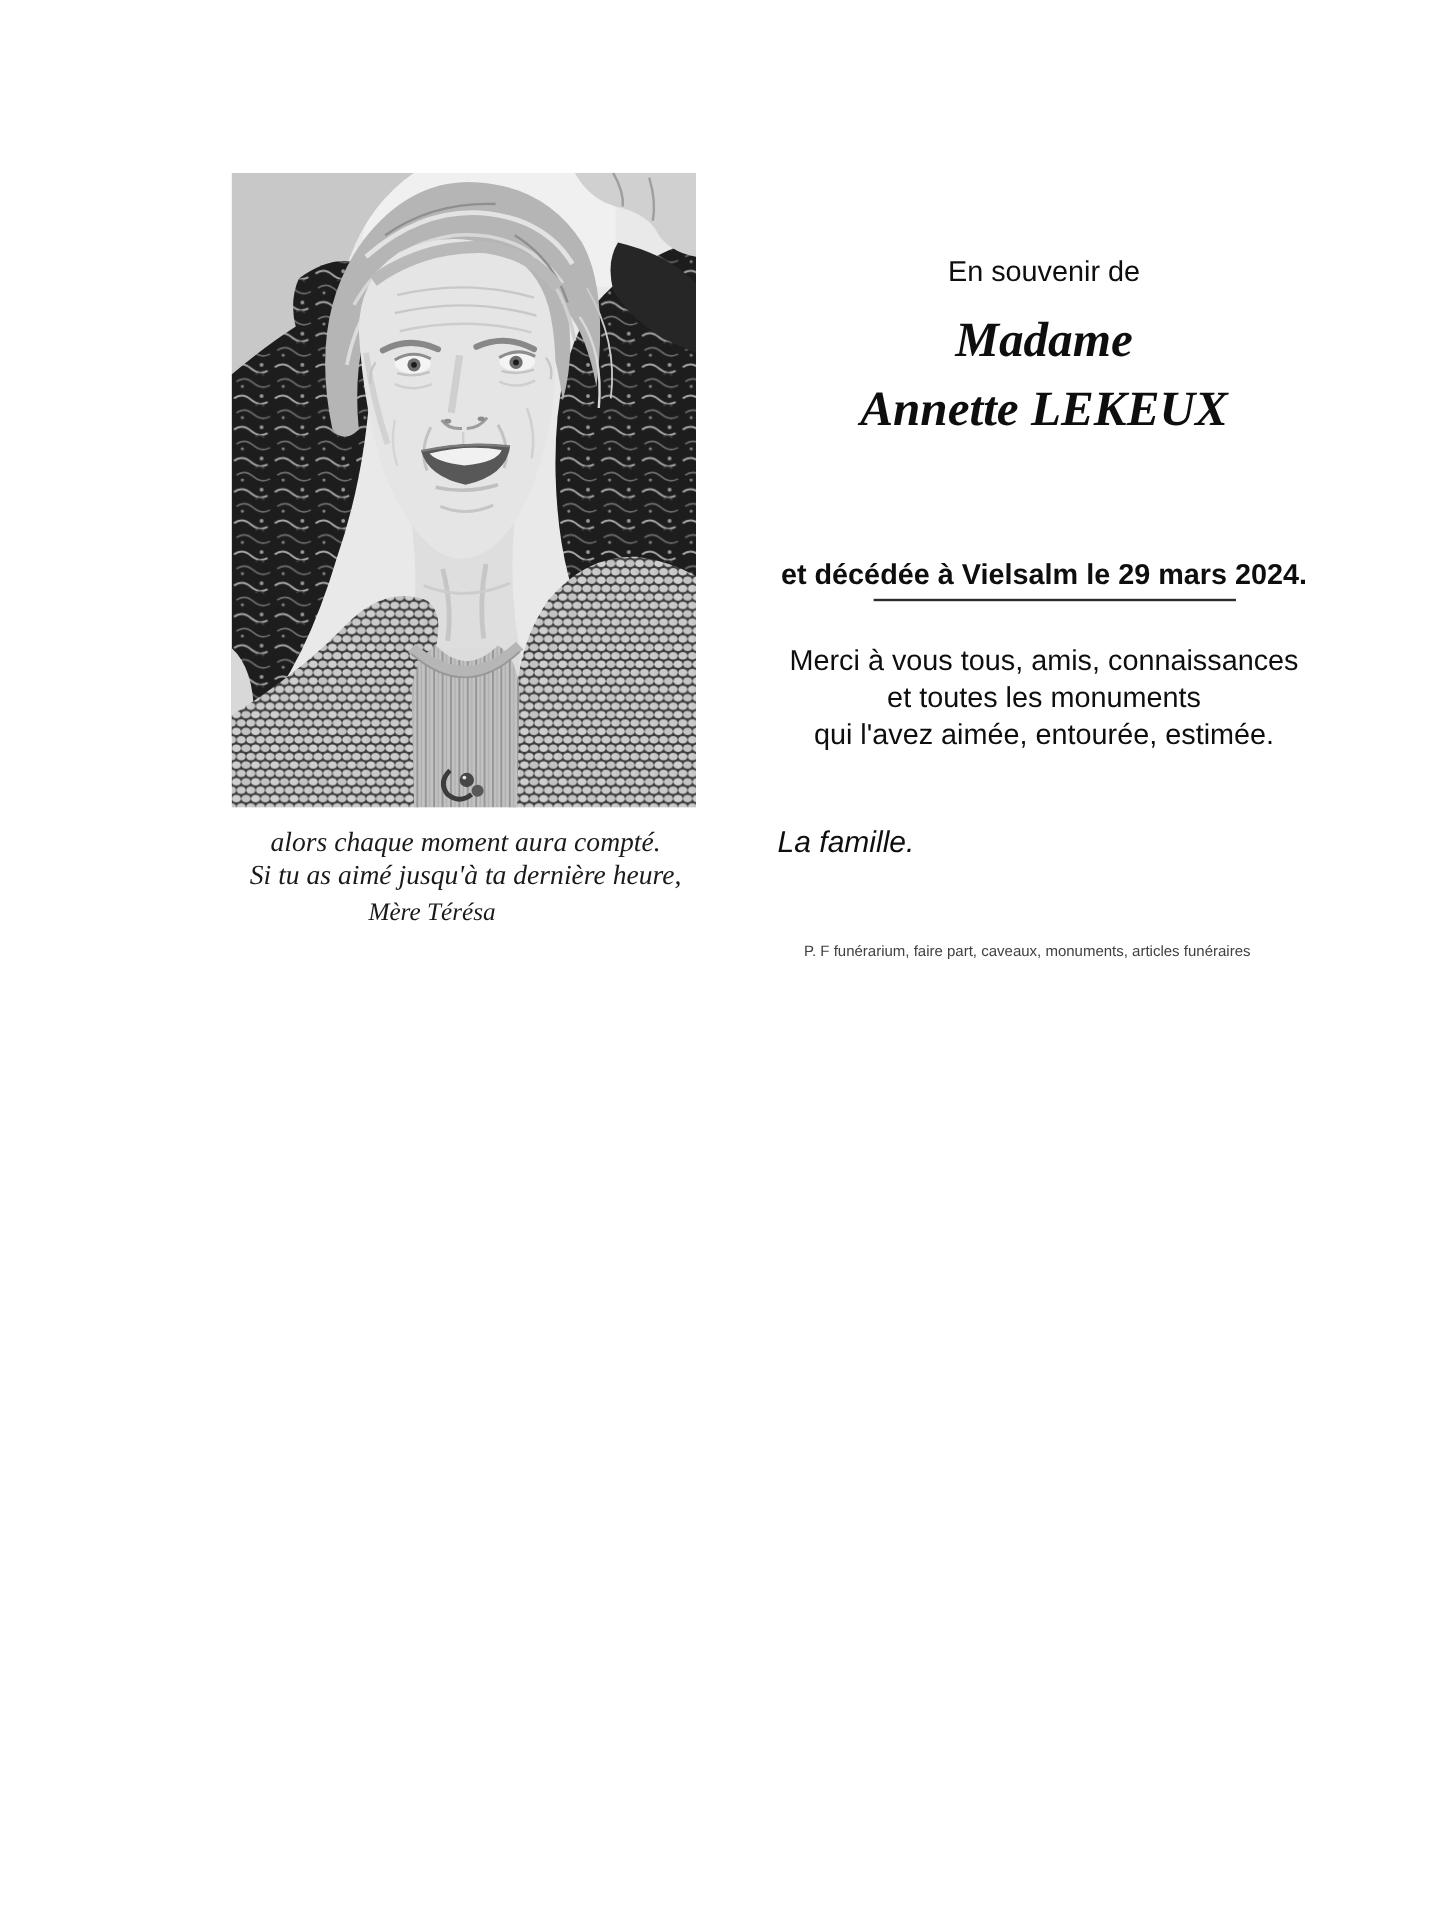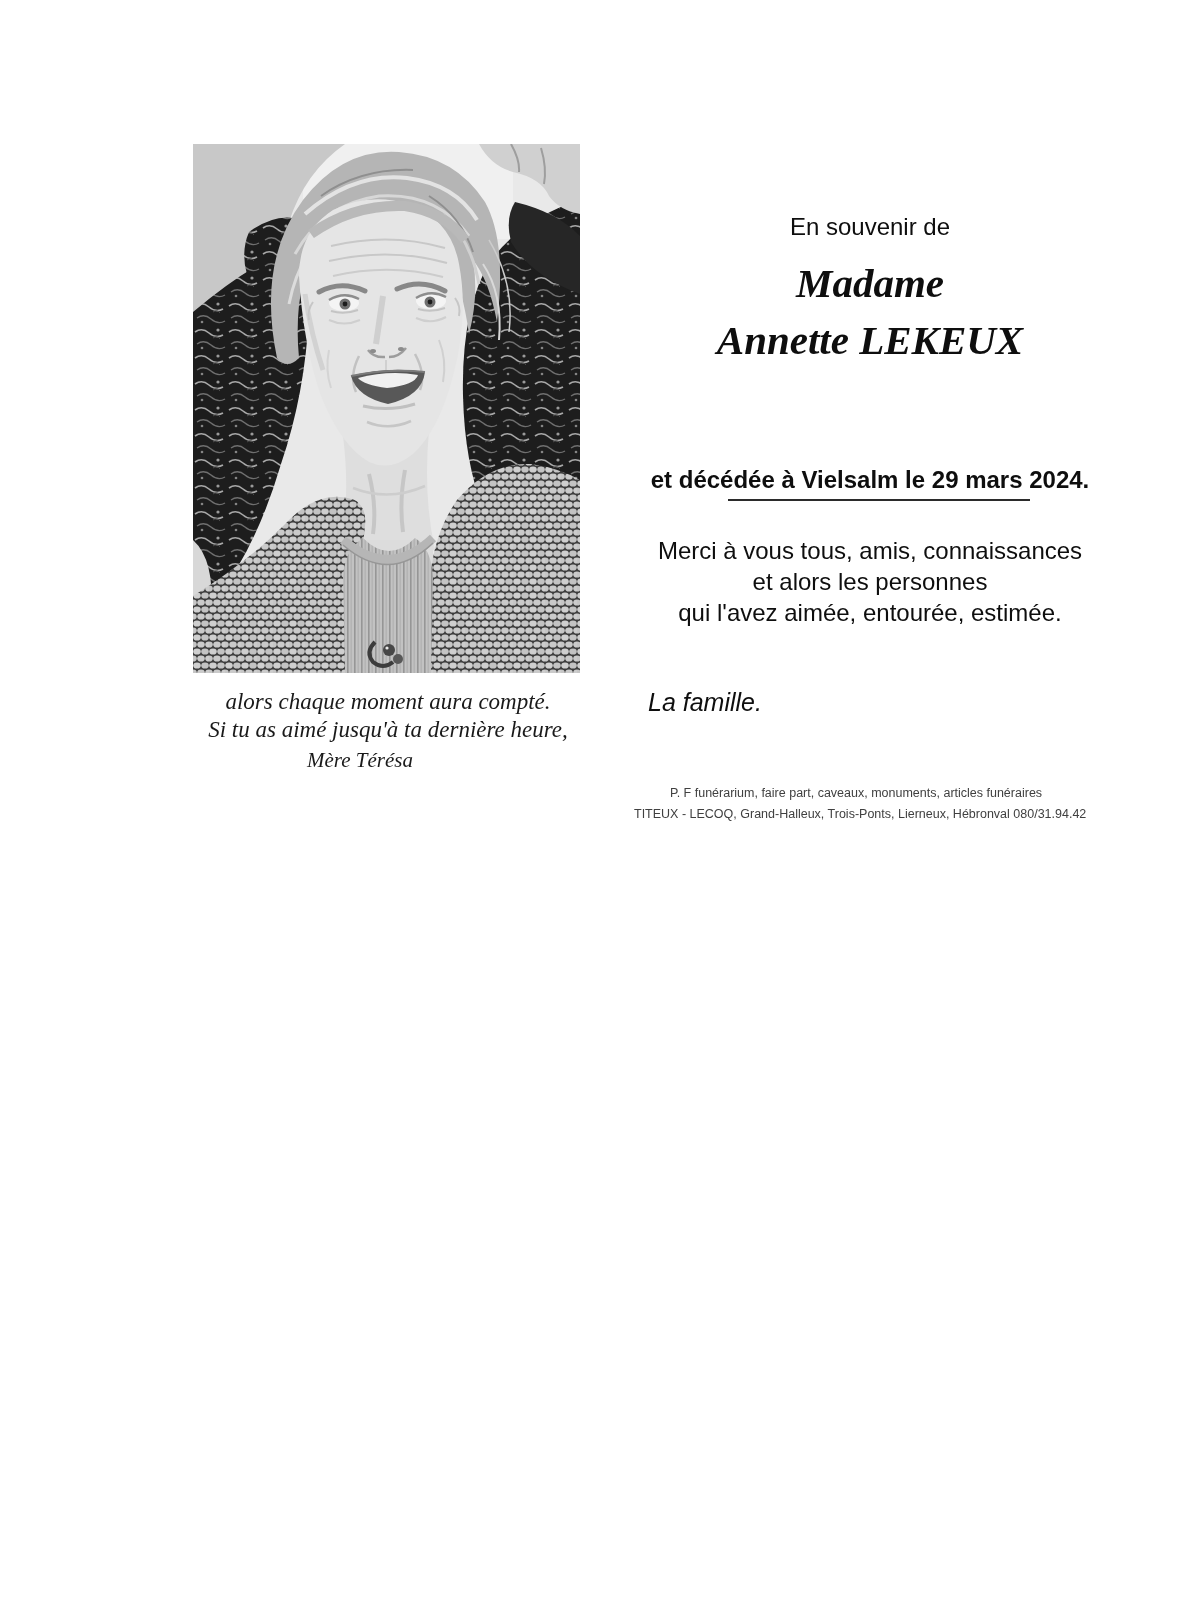--- a/index.html
+++ b/index.html
@@ -183,23 +183,22 @@
   </div>
 
   <div class="right-col">
     <div class="intro">En souvenir de</div>
     <div class="title">Madame</div>
     <div class="name">Annette LEKEUX</div>
     <div class="death">et décédée à Vielsalm le 29 mars 2024.</div>
     <div class="divider"></div>
     <div class="thanks">
       <div>Merci à vous tous, amis, connaissances</div>
-      <div>et alors les personnes</div>
+      <div>et toutes les monuments</div>
       <div>qui l'avez aimée, entourée, estimée.</div>
     </div>
     <div class="signature">La famille.</div>
     <div class="funeral">
       <div>P. F  funérarium, faire part, caveaux, monuments, articles funéraires</div>
-      <div>TITEUX - LECOQ, Grand-Halleux,  Trois-Ponts, Lierneux, Hébronval 080/31.94.42</div>
     </div>
   </div>
 
 </div>
 
 </body></html>

